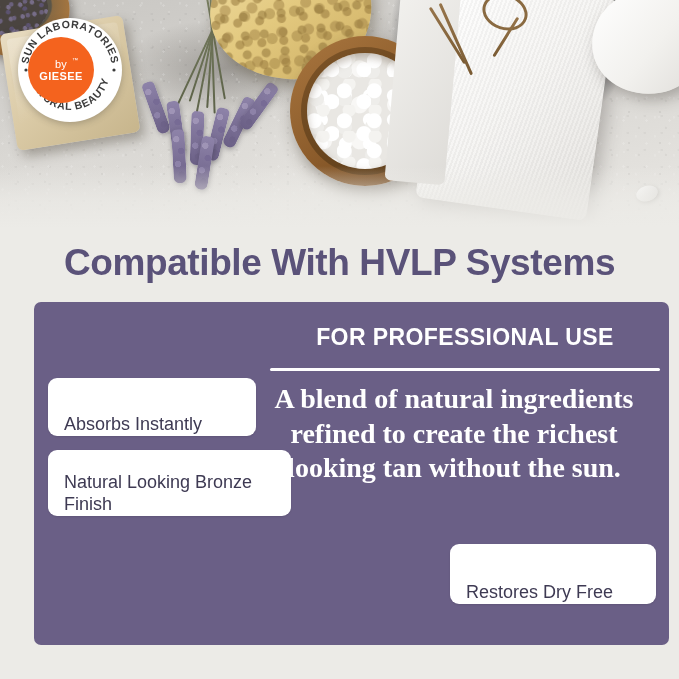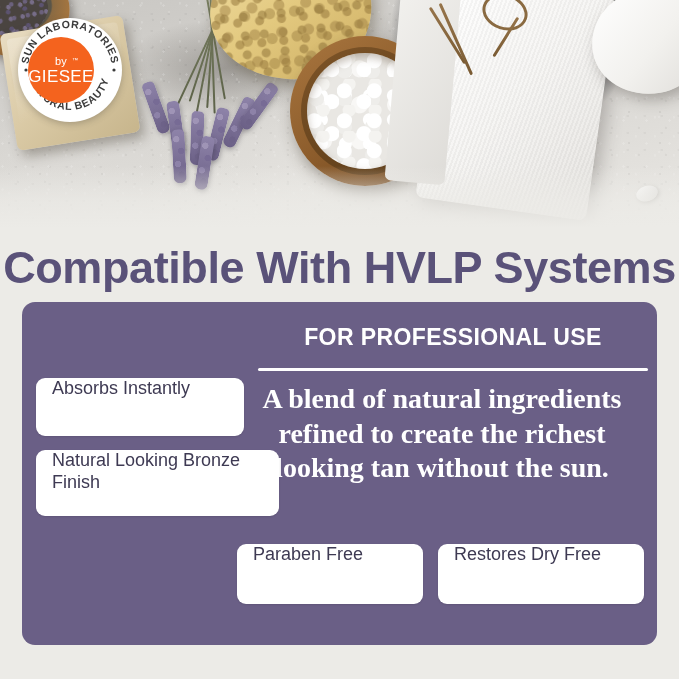--- a/index.html
+++ b/index.html
@@ -289,22 +289,22 @@
     color: #ffffff;
     line-height: 1;
   }
   .logo .by {
     font-size: 11px;
     font-weight: 400;
     margin-bottom: 1px;
     letter-spacing: .2px;
   }
   .logo .brand {
-    font-size: 17px;
-    font-weight: 400;
+    font-size: 11px;
+    font-weight: 700;
     letter-spacing: .4px;
     position: relative;
   }
   .logo .tm {
     position: absolute;
     right: 16px; top: 20px;
     font-size: 6px;
     font-weight: 400;
   }
   .logo svg text {
@@ -314,34 +314,34 @@
     letter-spacing: .7px;
     fill: #3b3b3b;
   }
 
   
   .headline {
     position: absolute;
     left: 0; right: 0;
     top: 242px;
     text-align: center;
-    font-size: 45px;
+    font-size: 37px;
     font-weight: 700;
     color: #5a5279;
     letter-spacing: -0.4px;
     z-index: 6;
   }
 
   
   .panel {
     position: absolute;
-    left: 22px; top: 302px;
+    left: 34px; top: 302px;
     width: 635px; height: 343px;
     background: #6a5f86;
-    border-radius: 13px;
+    border-radius: 7px;
     z-index: 5;
   }
 
   .panel-head {
     position: absolute;
     left: 236px; top: 22px;
     width: 390px;
     text-align: center;
     color: #ffffff;
     font-size: 23px;
@@ -371,21 +371,21 @@
 
   
   .pill {
     position: absolute;
     background: #ffffff;
     border-radius: 9px;
     color: #3e3a53;
     font-size: 18px;
     font-weight: 500;
     display: flex;
-    align-items: flex-start;
+    align-items: flex-end;
     padding: 0 16px;
     box-shadow: 0 1px 2px rgba(0,0,0,.10);
     box-sizing: border-box;
     line-height: 1.22;
   }
 
   .pill-absorbs        { left: 14px;  top: 76px;  width: 208px; height: 58px; }
   .pill-bronze         { left: 14px;  top: 148px; width: 243px; height: 66px; }
   .pill-cruelty        { left: 14px;  top: 242px; width: 186px; height: 60px; }
   .pill-paraben        { left: 215px; top: 242px; width: 186px; height: 60px; }
@@ -481,22 +481,19 @@
 
     <div class="blurb">A blend of natural ingredients refined to create the richest looking tan without the sun.</div>
 
     <div class="pill pill-absorbs">
       <span>Absorbs Instantly</span>
     </div>
     <div class="pill pill-bronze">
       <span>Natural Looking Bronze Finish</span>
     </div>
 
-    <div class="pill pill-paraben">
-      <span>Paraben Free</span>
-    </div>
     <div class="pill pill-restores">
       <span>Restores Dry Free</span>
     </div>
 
   </div>
 
 </div>
 
 </body></html>

